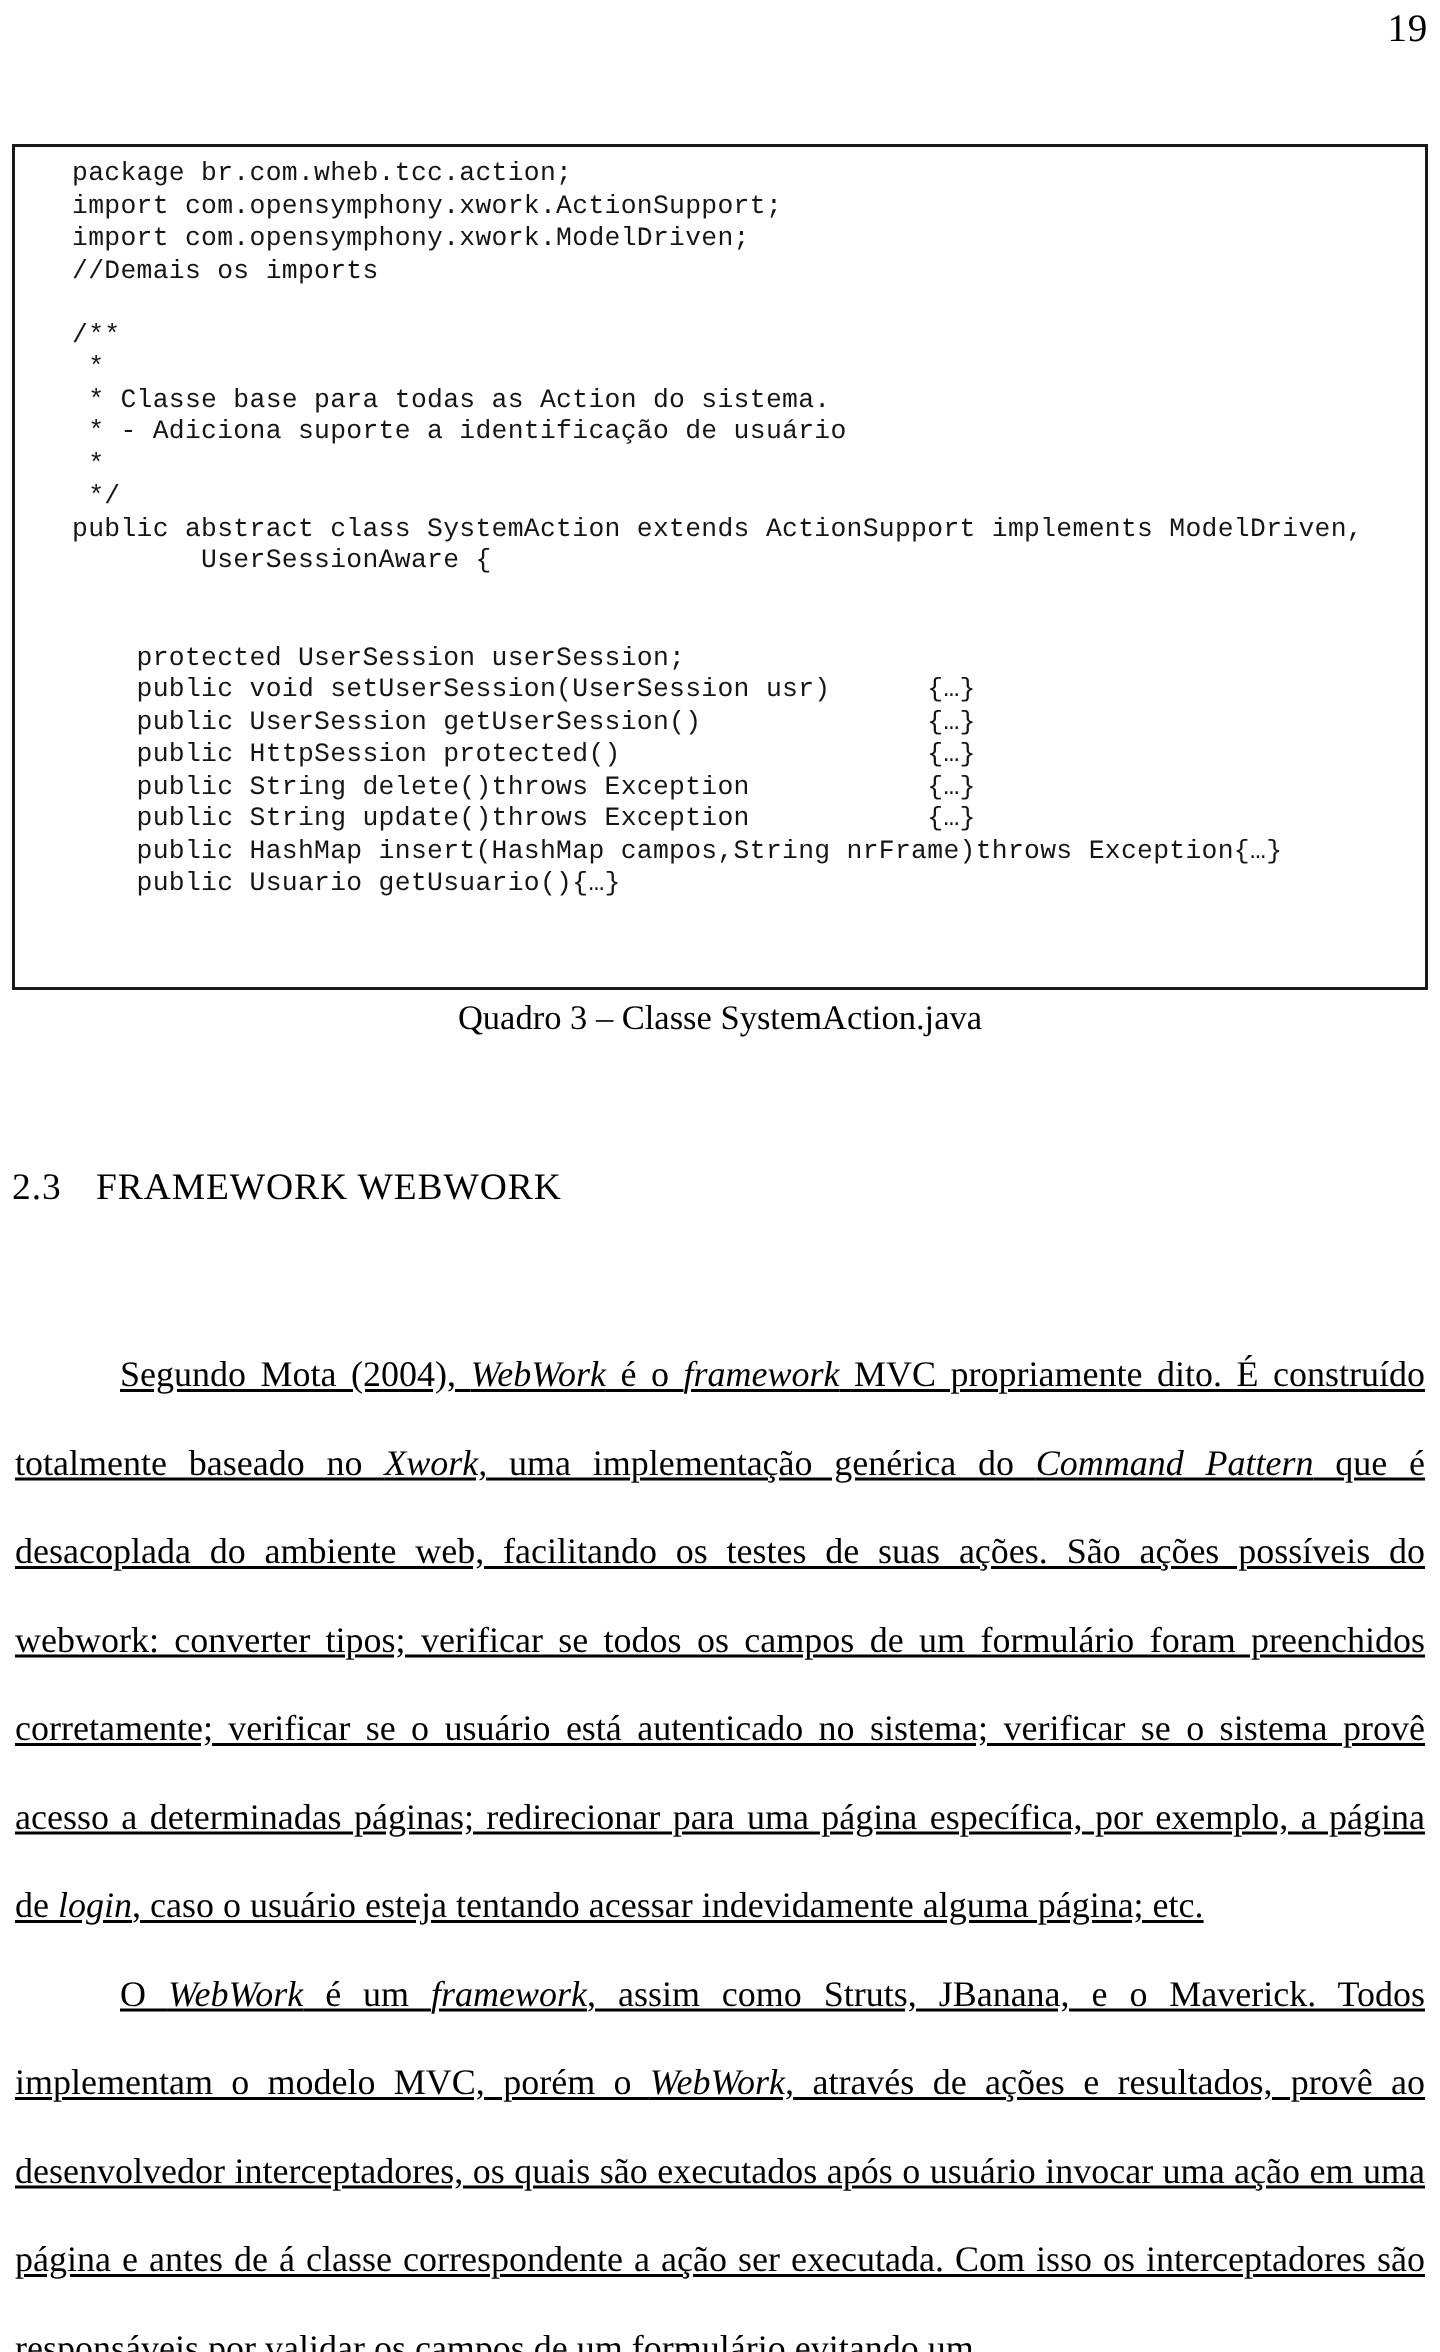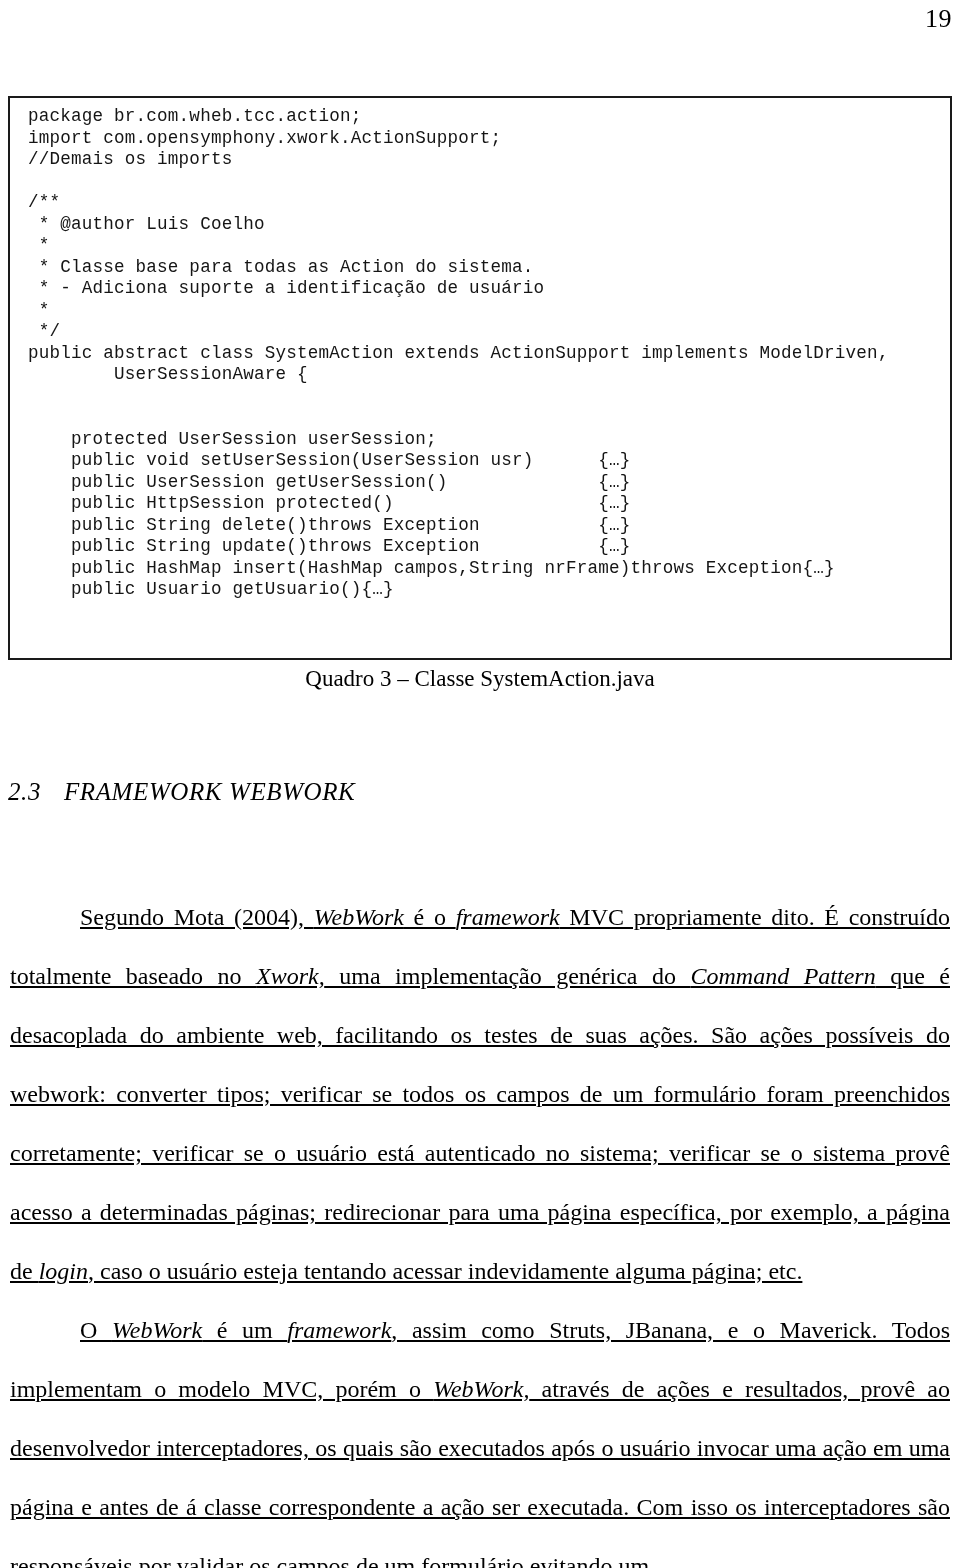--- a/index.html
+++ b/index.html
@@ -42,20 +42,21 @@
   .code-inner {
     padding: 8px 0 0 18px;
   }
   .code-line {
     font-family: "Liberation Mono", "DejaVu Sans Mono", monospace;
     font-size: 17.6px;
     line-height: 21.5px;
     white-space: pre;
     color: #151515;
     letter-spacing: 0.2px;
+    margin-left: 20px;
   }
   .code-line.blank {
     height: 21.5px;
   }
 
   
   .caption {
     position: absolute;
     top: 666px;
     left: 0;
@@ -65,21 +66,20 @@
     font-family: "Liberation Serif", "DejaVu Serif", serif;
   }
 
   
   .section-heading {
     position: absolute;
     top: 778px;
     left: 8px;
     width: 944px;
     font-size: 25px;
-    font-style: italic;
     font-family: "Liberation Serif", "DejaVu Serif", serif;
     letter-spacing: 0.6px;
   }
   .section-heading .num {
     display: inline-block;
     width: 56px;
   }
 
   
   .body-text {
@@ -107,24 +107,24 @@
 </style>
 </head>
 <body>
 
 <div class="page-number">19</div>
 
 <div class="code-box">
   <div class="code-inner" id="code-lines">
       <div class="code-line">package br.com.wheb.tcc.action;</div>
       <div class="code-line">import com.opensymphony.xwork.ActionSupport;</div>
+      <div class="code-line">import com.opensymphony.xwork.ModelDriven;</div>
       <div class="code-line">//Demais os imports</div>
       <div class="code-line blank"></div>
       <div class="code-line">/**</div>
-      <div class="code-line"> * @author Luis Coelho</div>
       <div class="code-line"> *</div>
       <div class="code-line"> * Classe base para todas as Action do sistema.</div>
       <div class="code-line"> * - Adiciona suporte a identificação de usuário</div>
       <div class="code-line"> *</div>
       <div class="code-line"> */</div>
       <div class="code-line">public abstract class SystemAction extends ActionSupport implements ModelDriven,</div>
       <div class="code-line">        UserSessionAware {</div>
       <div class="code-line blank"></div>
       <div class="code-line blank"></div>
       <div class="code-line">    protected UserSession userSession;</div>

